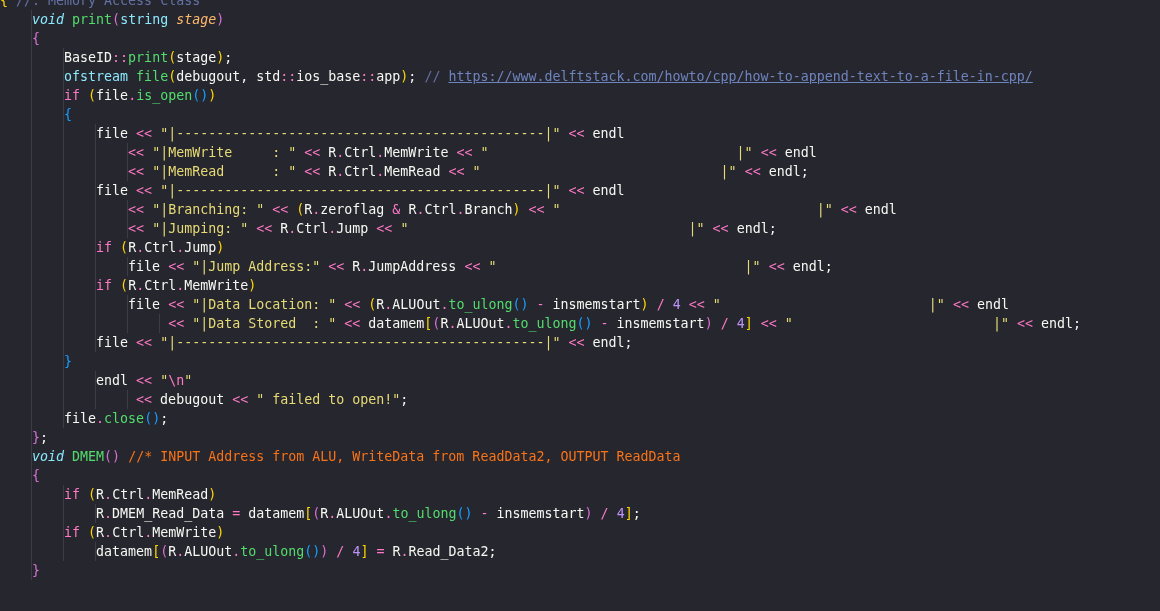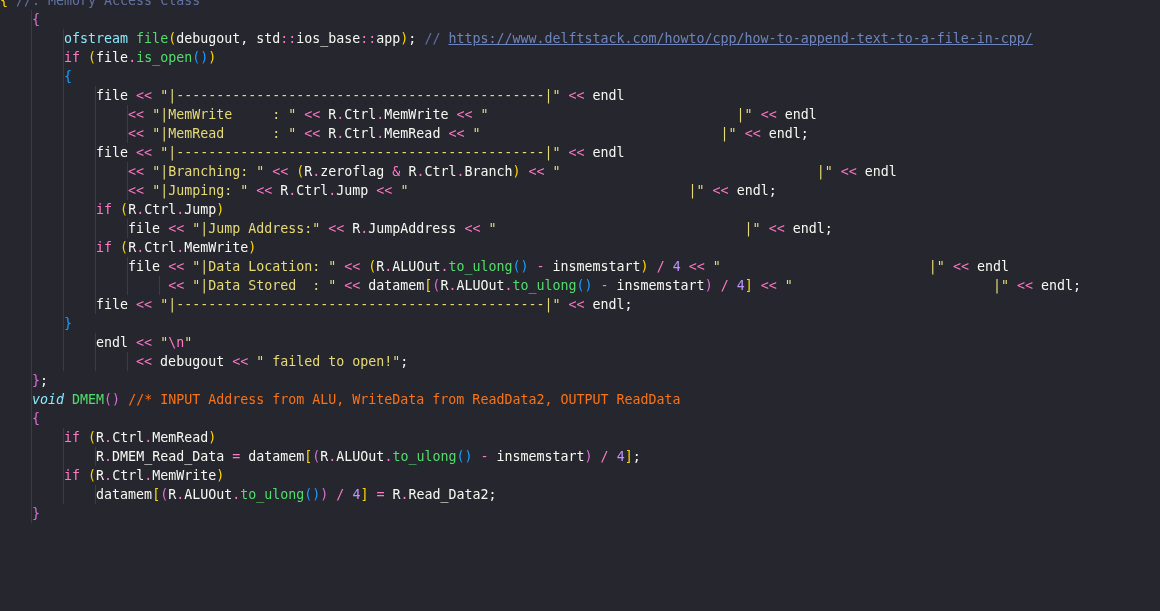--- a/index.html
+++ b/index.html
@@ -36,39 +36,42 @@
   .mod{color:#7a84d4;font-style:italic;}
   .b1 {color:#ffd700;}
   .b2 {color:#da70d6;}
   .b3 {color:#179fff;}
 </style>
 </head>
 <body>
 
 <div id="editor">
     <div class="line"><span class="b1">{</span><span class="pl"> </span><span class="cm">//: Memory Access Class</span></div>
+    <div class="line"><span class="ind">    </span><span class="tyi">void</span><span class="pl"> </span><span class="fn">print</span><span class="b2">(</span><span class="ty">string</span><span class="pl"> </span><span class="pm">stage</span><span class="b2">)</span></div>
     <div class="line"><span class="ind">    </span><span class="b2">{</span></div>
+    <div class="line"><span class="ind">        </span><span class="pl">BaseID</span><span class="kw">::</span><span class="fn">print</span><span class="b1">(</span><span class="pl">stage</span><span class="b1">)</span><span class="pl">;</span></div>
     <div class="line"><span class="ind">        </span><span class="ty">ofstream</span><span class="pl"> </span><span class="fn">file</span><span class="b1">(</span><span class="pl">debugout, std</span><span class="kw">::</span><span class="pl">ios_base</span><span class="kw">::</span><span class="pl">app</span><span class="b1">)</span><span class="pl">; </span><span class="cm">// </span><span class="url">https://www.delftstack.com/howto/cpp/how-to-append-text-to-a-file-in-cpp/</span></div>
     <div class="line"><span class="ind">        </span><span class="kw">if</span><span class="pl"> </span><span class="b1">(</span><span class="pl">file</span><span class="kw">.</span><span class="fn">is_open</span><span class="b3">()</span><span class="b1">)</span></div>
     <div class="line"><span class="ind">        </span><span class="b3">{</span></div>
     <div class="line"><span class="ind">            </span><span class="pl">file </span><span class="kw">&lt;&lt;</span><span class="pl"> </span><span class="st">"|----------------------------------------------|"</span><span class="pl"> </span><span class="kw">&lt;&lt;</span><span class="pl"> endl</span></div>
     <div class="line"><span class="ind">                </span><span class="kw">&lt;&lt;</span><span class="pl"> </span><span class="st">"|MemWrite     : "</span><span class="pl"> </span><span class="kw">&lt;&lt;</span><span class="pl"> R</span><span class="kw">.</span><span class="pl">Ctrl</span><span class="kw">.</span><span class="pl">MemWrite </span><span class="kw">&lt;&lt;</span><span class="pl"> </span><span class="st">"                               |"</span><span class="pl"> </span><span class="kw">&lt;&lt;</span><span class="pl"> endl</span></div>
     <div class="line"><span class="ind">                </span><span class="kw">&lt;&lt;</span><span class="pl"> </span><span class="st">"|MemRead      : "</span><span class="pl"> </span><span class="kw">&lt;&lt;</span><span class="pl"> R</span><span class="kw">.</span><span class="pl">Ctrl</span><span class="kw">.</span><span class="pl">MemRead </span><span class="kw">&lt;&lt;</span><span class="pl"> </span><span class="st">"                              |"</span><span class="pl"> </span><span class="kw">&lt;&lt;</span><span class="pl"> endl;</span></div>
     <div class="line"><span class="ind">            </span><span class="pl">file </span><span class="kw">&lt;&lt;</span><span class="pl"> </span><span class="st">"|----------------------------------------------|"</span><span class="pl"> </span><span class="kw">&lt;&lt;</span><span class="pl"> endl</span></div>
     <div class="line"><span class="ind">                </span><span class="kw">&lt;&lt;</span><span class="pl"> </span><span class="st">"|Branching: "</span><span class="pl"> </span><span class="kw">&lt;&lt;</span><span class="pl"> </span><span class="b1">(</span><span class="pl">R</span><span class="kw">.</span><span class="pl">zeroflag </span><span class="kw">&amp;</span><span class="pl"> R</span><span class="kw">.</span><span class="pl">Ctrl</span><span class="kw">.</span><span class="pl">Branch</span><span class="b1">)</span><span class="pl"> </span><span class="kw">&lt;&lt;</span><span class="pl"> </span><span class="st">"                                |"</span><span class="pl"> </span><span class="kw">&lt;&lt;</span><span class="pl"> endl</span></div>
     <div class="line"><span class="ind">                </span><span class="kw">&lt;&lt;</span><span class="pl"> </span><span class="st">"|Jumping: "</span><span class="pl"> </span><span class="kw">&lt;&lt;</span><span class="pl"> R</span><span class="kw">.</span><span class="pl">Ctrl</span><span class="kw">.</span><span class="pl">Jump </span><span class="kw">&lt;&lt;</span><span class="pl"> </span><span class="st">"                                   |"</span><span class="pl"> </span><span class="kw">&lt;&lt;</span><span class="pl"> endl;</span></div>
     <div class="line"><span class="ind">            </span><span class="kw">if</span><span class="pl"> </span><span class="b1">(</span><span class="pl">R</span><span class="kw">.</span><span class="pl">Ctrl</span><span class="kw">.</span><span class="pl">Jump</span><span class="b1">)</span></div>
     <div class="line"><span class="ind">                </span><span class="pl">file </span><span class="kw">&lt;&lt;</span><span class="pl"> </span><span class="st">"|Jump Address:"</span><span class="pl"> </span><span class="kw">&lt;&lt;</span><span class="pl"> R</span><span class="kw">.</span><span class="pl">JumpAddress </span><span class="kw">&lt;&lt;</span><span class="pl"> </span><span class="st">"                               |"</span><span class="pl"> </span><span class="kw">&lt;&lt;</span><span class="pl"> endl;</span></div>
     <div class="line"><span class="ind">            </span><span class="kw">if</span><span class="pl"> </span><span class="b1">(</span><span class="pl">R</span><span class="kw">.</span><span class="pl">Ctrl</span><span class="kw">.</span><span class="pl">MemWrite</span><span class="b1">)</span></div>
     <div class="line"><span class="ind">                </span><span class="pl">file </span><span class="kw">&lt;&lt;</span><span class="pl"> </span><span class="st">"|Data Location: "</span><span class="pl"> </span><span class="kw">&lt;&lt;</span><span class="pl"> </span><span class="b1">(</span><span class="pl">R</span><span class="kw">.</span><span class="pl">ALUOut</span><span class="kw">.</span><span class="fn">to_ulong</span><span class="b3">()</span><span class="pl"> </span><span class="kw">-</span><span class="pl"> insmemstart</span><span class="b1">)</span><span class="pl"> </span><span class="kw">/</span><span class="pl"> </span><span class="num">4</span><span class="pl"> </span><span class="kw">&lt;&lt;</span><span class="pl"> </span><span class="st">"                          |"</span><span class="pl"> </span><span class="kw">&lt;&lt;</span><span class="pl"> endl</span></div>
     <div class="line"><span class="ind">                     </span><span class="kw">&lt;&lt;</span><span class="pl"> </span><span class="st">"|Data Stored  : "</span><span class="pl"> </span><span class="kw">&lt;&lt;</span><span class="pl"> datamem</span><span class="b1">[</span><span class="b2">(</span><span class="pl">R</span><span class="kw">.</span><span class="pl">ALUOut</span><span class="kw">.</span><span class="fn">to_ulong</span><span class="b3">()</span><span class="pl"> </span><span class="kw">-</span><span class="pl"> insmemstart</span><span class="b2">)</span><span class="pl"> </span><span class="kw">/</span><span class="pl"> </span><span class="num">4</span><span class="b1">]</span><span class="pl"> </span><span class="kw">&lt;&lt;</span><span class="pl"> </span><span class="st">"                         |"</span><span class="pl"> </span><span class="kw">&lt;&lt;</span><span class="pl"> endl;</span></div>
     <div class="line"><span class="ind">            </span><span class="pl">file </span><span class="kw">&lt;&lt;</span><span class="pl"> </span><span class="st">"|----------------------------------------------|"</span><span class="pl"> </span><span class="kw">&lt;&lt;</span><span class="pl"> endl;</span></div>
     <div class="line"><span class="ind">        </span><span class="b3">}</span></div>
     <div class="line"><span class="ind">            </span><span class="pl">endl </span><span class="kw">&lt;&lt;</span><span class="pl"> </span><span class="st">"</span><span class="esc">\n</span><span class="st">"</span></div>
     <div class="line"><span class="ind">                 </span><span class="kw">&lt;&lt;</span><span class="pl"> debugout </span><span class="kw">&lt;&lt;</span><span class="pl"> </span><span class="st">" failed to open!"</span><span class="pl">;</span></div>
+    <div class="line"><span class="ind">        </span><span class="pl">file</span><span class="kw">.</span><span class="fn">close</span><span class="b3">()</span><span class="pl">;</span></div>
     <div class="line"><span class="ind">    </span><span class="b2">}</span><span class="pl">;</span></div>
     <div class="line"><span class="ind">    </span><span class="tyi">void</span><span class="pl"> </span><span class="fn">DMEM</span><span class="b2">()</span><span class="pl"> </span><span class="cmb">//* INPUT Address from ALU, WriteData from ReadData2, OUTPUT ReadData</span></div>
     <div class="line"><span class="ind">    </span><span class="b2">{</span></div>
     <div class="line"><span class="ind">        </span><span class="kw">if</span><span class="pl"> </span><span class="b1">(</span><span class="pl">R</span><span class="kw">.</span><span class="pl">Ctrl</span><span class="kw">.</span><span class="pl">MemRead</span><span class="b1">)</span></div>
     <div class="line"><span class="ind">            </span><span class="pl">R</span><span class="kw">.</span><span class="pl">DMEM_Read_Data </span><span class="kw">=</span><span class="pl"> datamem</span><span class="b1">[</span><span class="b2">(</span><span class="pl">R</span><span class="kw">.</span><span class="pl">ALUOut</span><span class="kw">.</span><span class="fn">to_ulong</span><span class="b3">()</span><span class="pl"> </span><span class="kw">-</span><span class="pl"> insmemstart</span><span class="b2">)</span><span class="pl"> </span><span class="kw">/</span><span class="pl"> </span><span class="num">4</span><span class="b1">]</span><span class="pl">;</span></div>
     <div class="line"><span class="ind">        </span><span class="kw">if</span><span class="pl"> </span><span class="b1">(</span><span class="pl">R</span><span class="kw">.</span><span class="pl">Ctrl</span><span class="kw">.</span><span class="pl">MemWrite</span><span class="b1">)</span></div>
     <div class="line"><span class="ind">            </span><span class="pl">datamem</span><span class="b1">[</span><span class="b2">(</span><span class="pl">R</span><span class="kw">.</span><span class="pl">ALUOut</span><span class="kw">.</span><span class="fn">to_ulong</span><span class="b3">()</span><span class="b2">)</span><span class="pl"> </span><span class="kw">/</span><span class="pl"> </span><span class="num">4</span><span class="b1">]</span><span class="pl"> </span><span class="kw">=</span><span class="pl"> R</span><span class="kw">.</span><span class="pl">Read_Data2;</span></div>
     <div class="line"><span class="ind">    </span><span class="b2">}</span></div>
   </div>
 

